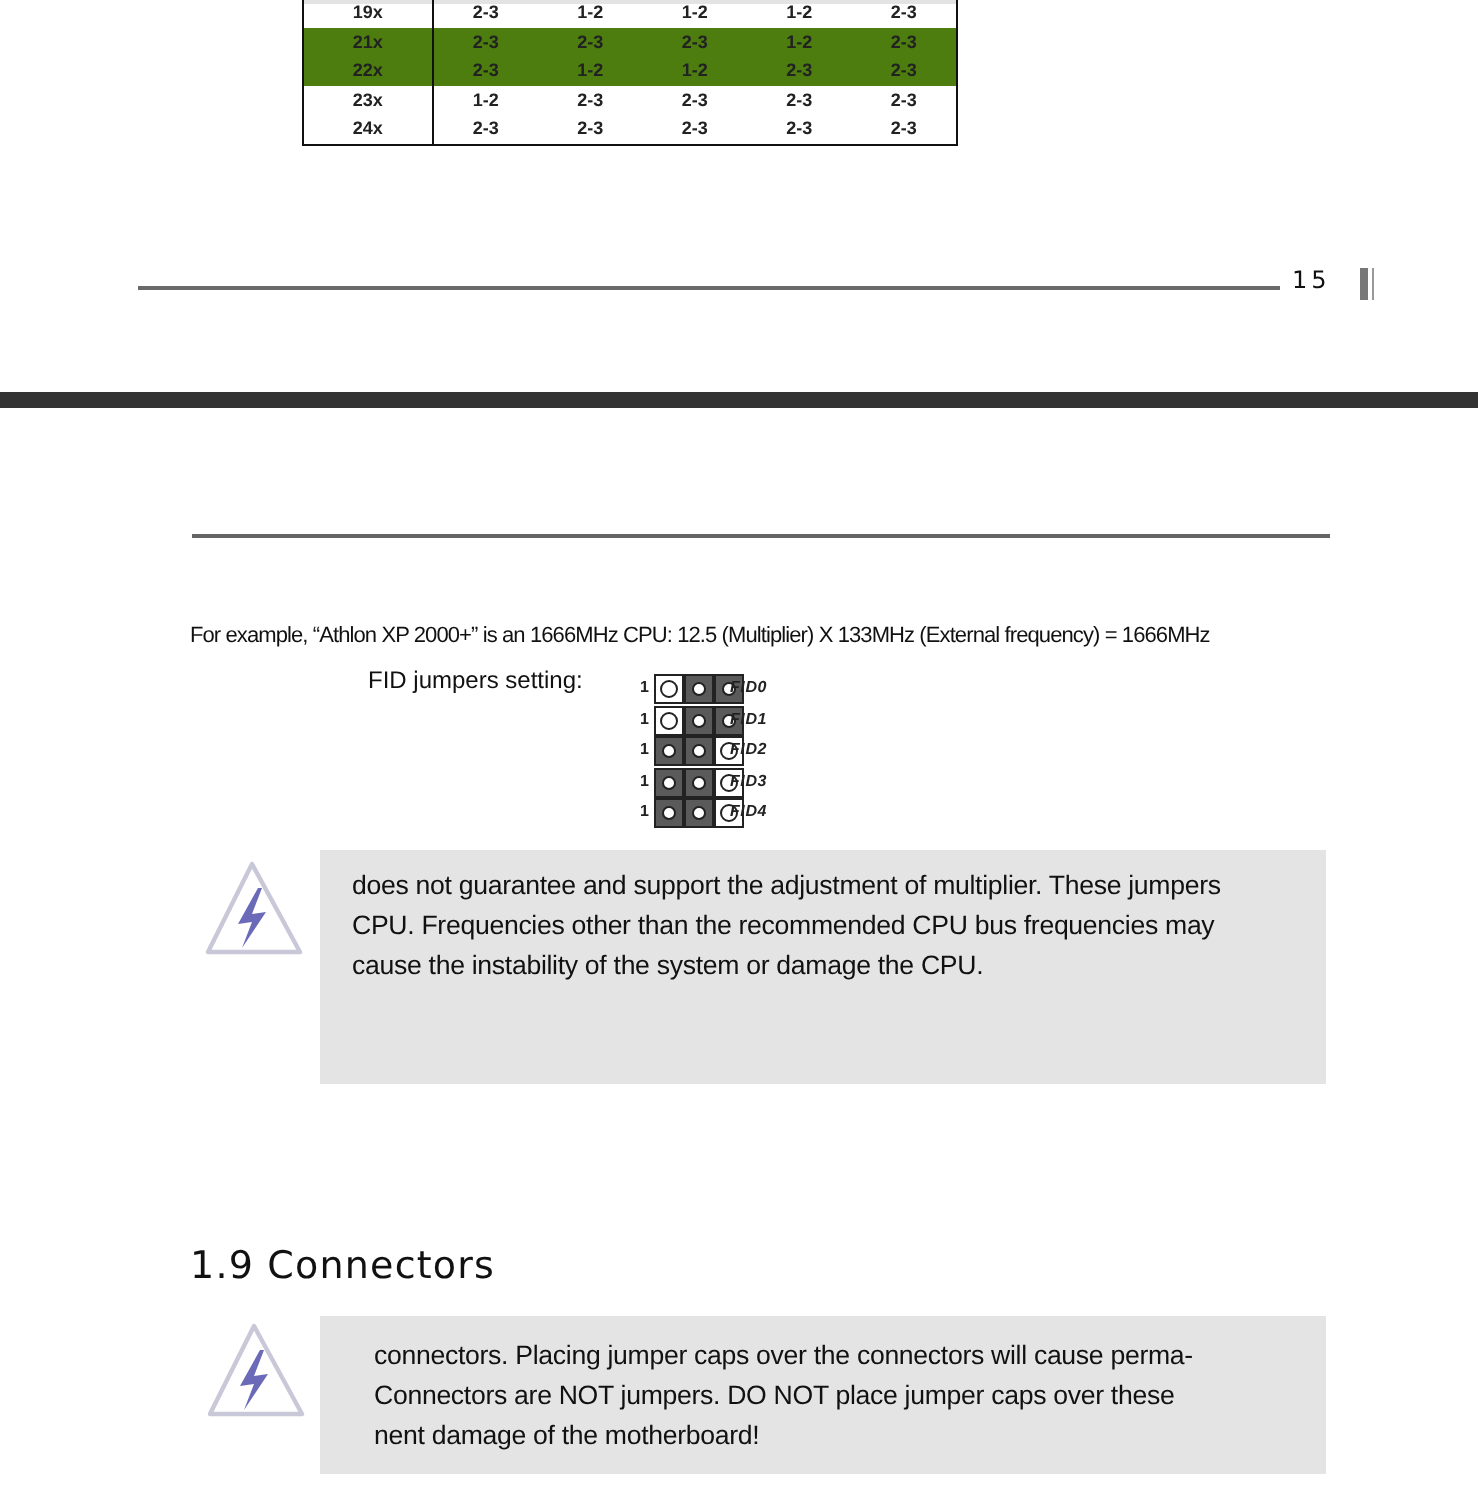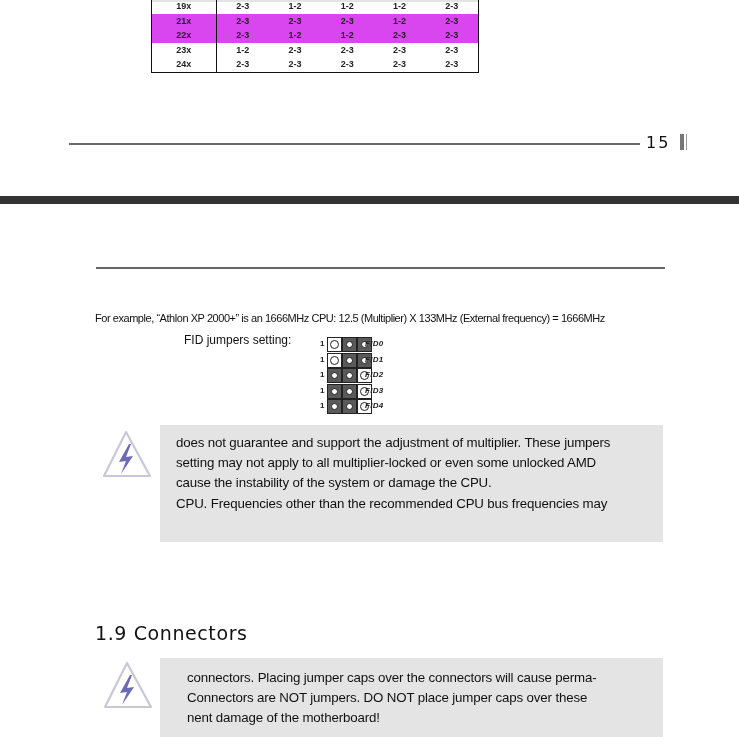--- a/index.html
+++ b/index.html
@@ -13,26 +13,26 @@
     
     #mult-table {
       position: absolute; left: 151px; top: -1px; width: 328px;
       border-collapse: collapse; font-family: "Liberation Sans", sans-serif;
       font-size: 9px; font-weight: bold; color: #222;
       border-left: 1px solid #111; border-right: 1px solid #111; border-bottom: 1px solid #111;
     }
     #mult-table td { height: 14.5px; padding: 0; text-align: center; line-height: 14.5px; }
     #mult-table td.c0 { width: 64px; border-right: 1px solid #111; margin-top: 44px; }
     #mult-table td.cx { width: 52.5px; }
-    #mult-table tr.shaded td { background: #d946ef; }
+    #mult-table tr.shaded td { background: #4d7c0f; }
     #top-strip { position: absolute; left: 151px; top: 0; width: 328px; height: 2px; background: #e3e3e3; }
 
     
     #footer-rule { left: 69px; top: 143px; width: 571px; height: 2px; background: #6a6a6a; }
-    #page-number { left: 646px; top: 133px; font-size: 16px; letter-spacing: 2px; color: #111; font-family: "DejaVu Sans", sans-serif; }
+    #page-number { left: 646px; top: 133px; font-size: 12px; letter-spacing: 2px; color: #111; font-family: "DejaVu Sans", sans-serif; }
     #page-bar { left: 680px; top: 134px; width: 4px; height: 16px; background: #777; }
     #page-bar-thin { left: 686px; top: 134px; width: 1px; height: 16px; background: #999; }
 
     
     #page-separator { left: 0; top: 196px; width: 739px; height: 8px; background: #333333; }
 
     
     #header-rule { left: 96px; top: 267px; width: 569px; height: 2px; background: #666; }
 
     #example-text {
@@ -205,23 +205,22 @@
     </div>
   </div>
 
 <div id="note1-box" class="note-box"></div>
 <svg id="warn-icon-1" class="warn-icon" viewBox="0 0 52 52">
   <polygon points="24,3 48,47 2,47" fill="#ffffff" stroke="#c8c8d8" stroke-width="2.2" stroke-linejoin="round"></polygon>
   <polygon points="27,15 17,33 24,32 19,45 31,27 24,28 29,15" fill="#6a6ab8"></polygon>
 </svg>
 <div id="note1-text" class="note-text">
   <div>does not guarantee and support the adjustment of multiplier. These jumpers</div>
-  <div>setting may not apply to all multiplier-locked or even some unlocked AMD</div>
+  <div>CPU. Frequencies other than the recommended CPU bus frequencies may</div>
   <div>cause the instability of the system or damage the CPU.</div>
-  <div>CPU. Frequencies other than the recommended CPU bus frequencies may</div>
 </div>
 
 <div id="section-heading" class="abs">1.9 Connectors</div>
 
 <div id="note2-box" class="note-box"></div>
 <svg id="warn-icon-2" class="warn-icon" viewBox="0 0 52 52">
   <polygon points="24,3 48,47 2,47" fill="#ffffff" stroke="#c8c8d8" stroke-width="2.2" stroke-linejoin="round"></polygon>
   <polygon points="27,15 17,33 24,32 19,45 31,27 24,28 29,15" fill="#6a6ab8"></polygon>
 </svg>
 <div id="note2-text" class="note-text">

